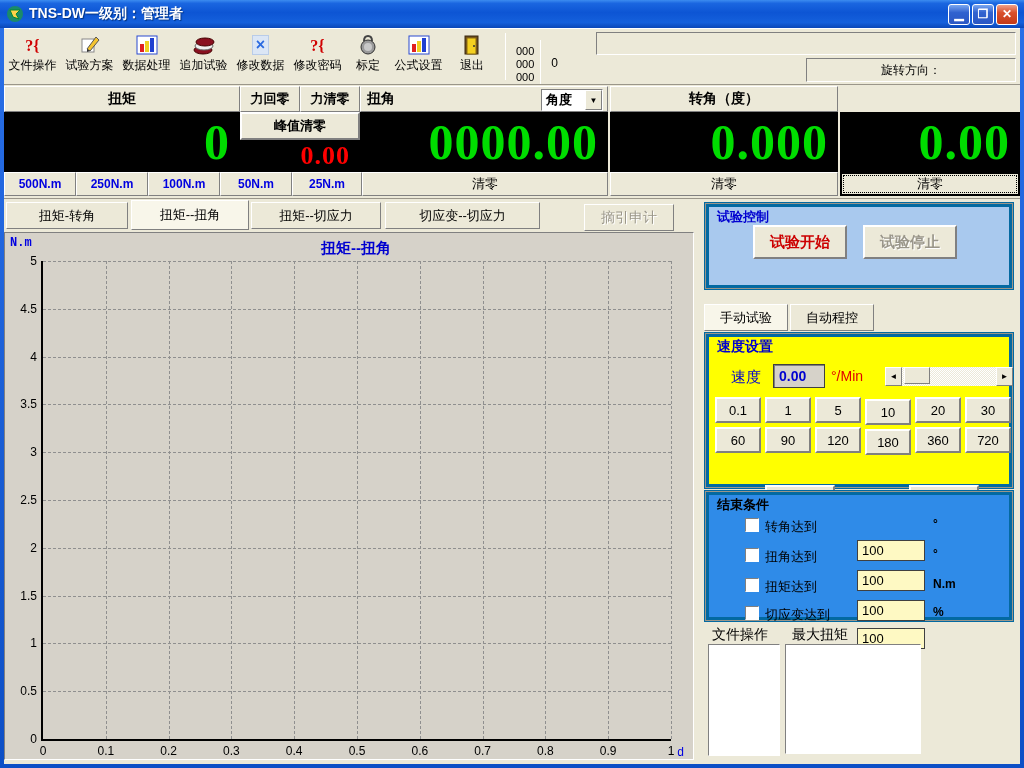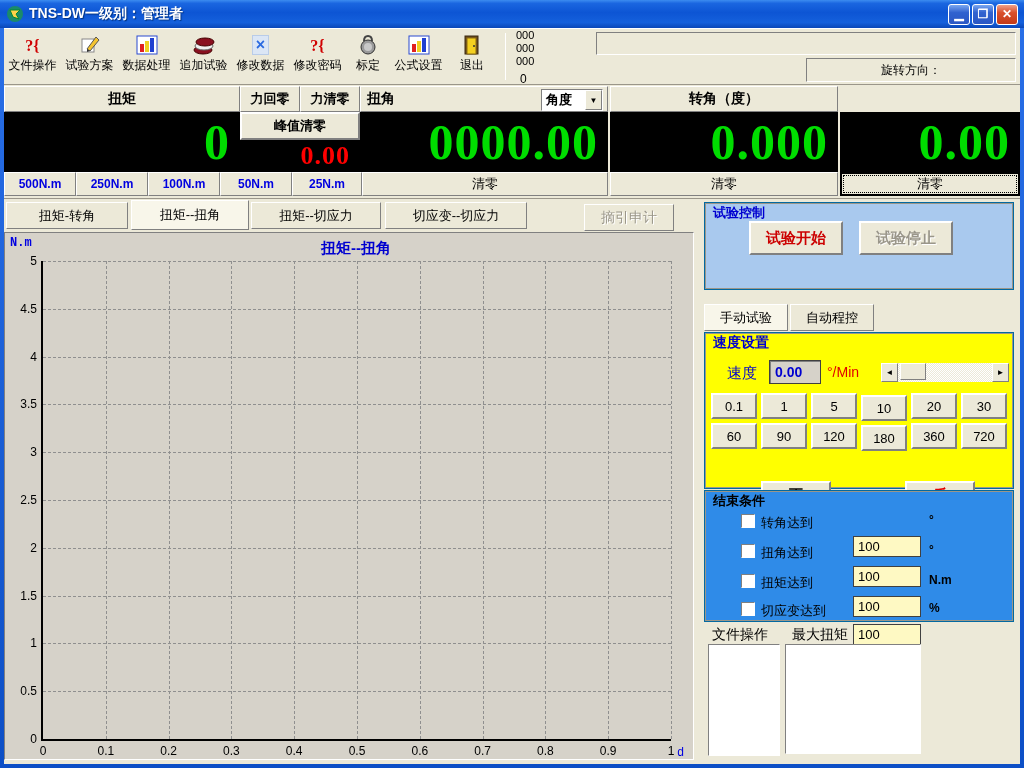--- a/index.html
+++ b/index.html
@@ -21,21 +21,21 @@
   .raised { border-top:1px solid #fff; border-left:1px solid #fff; border-bottom:1px solid #808080; border-right:1px solid #808080; }
   .sunken { border-top:1px solid #808080; border-left:1px solid #808080; border-bottom:1px solid #fff; border-right:1px solid #fff; }
   
   #toolbar { position:absolute; left:0; top:0; width:1016px; height:57px; border-top:1px solid #fff; border-bottom:1px solid #9a968a; display:flex; }
   .tb-item { width:57px; height:52px; margin-top:2px; display:flex; flex-direction:column; align-items:center; justify-content:flex-start; cursor:pointer; }
   .tb-item .ic { height:24px; display:flex; align-items:flex-end; justify-content:center; }
   .tb-item .lb { font-size:12px; color:#000; margin-top:2px; white-space:nowrap; }
   .qbrace { color:#d00000; font-weight:bold; font-size:16px; font-family:"Liberation Serif",serif; }
   .bluex { color:#2a6ae0; font-weight:bold; font-size:16px; background:#dbe6f5; padding:0 3px; border:1px solid #b9cce8; }
   #tb-sep1 { width:1px; background:#9a968a; margin:4px 4px 4px 8px; border-right:1px solid #fff; }
-  #tb-counters { display:flex; align-items:flex-start;flex-direction:column; }
+  #tb-counters { display:flex; align-items:flex-end; }
   #counter-col { font-size:11px; text-align:right; line-height:13px; padding:0 6px; }
   #counter-sep { width:1px; background:#9a968a; border-right:1px solid #fff; height:44px; margin-top:4px; }
   #counter-val { font-size:12px; padding:0 12px 14px 10px; }
   #status-wrap { position:absolute; left:592px; top:2px; width:420px; height:52px; }
   #status-top { position:absolute; left:0; top:1px; width:420px; height:23px; background:#ECE9D8; }
   .stat-cell { position:absolute; top:27px; height:24px; background:#ECE9D8; font-size:12px; display:flex; align-items:center; justify-content:center; }
   
   #displays { position:absolute; left:0; top:58px; width:1016px; height:110px; background:#ECE9D8; }
   .hdr { position:absolute; top:0; height:26px; background:#ECE9D8; font-weight:bold; font-size:14px; display:flex; align-items:center; justify-content:center; }
   .hdr-btn { position:absolute; top:0; height:26px; background:#ECE9D8; font-weight:bold; font-size:13px; display:flex; align-items:center; justify-content:center; cursor:pointer; }
@@ -53,21 +53,21 @@
   #chartbox { position:absolute; left:0; top:204px; width:690px; height:528px; background:#D6D2C9; }
   #chart-unit { position:absolute; left:5px; top:3px; color:#0000e0; font-weight:bold; font-size:12px; font-family:"Liberation Mono",monospace; }
   #chart-title { position:absolute; left:36px; top:6px; width:630px; text-align:center; color:#0000d0; font-weight:bold; font-size:15px; }
   #plot { position:absolute; left:36px; top:28px; width:630px; height:480px; border-left:2px solid #000; border-bottom:2px solid #000; }
   .gl-h { position:absolute; left:0; width:100%; border-top:1px dashed #8f8f8f; }
   .gl-v { position:absolute; top:0; height:100%; border-left:1px dashed #8f8f8f; }
   .ytick { position:absolute; right:100%; margin-right:6px; transform:translateY(-7px); font-size:12px; color:#000; white-space:nowrap; }
   .xtick { position:absolute; top:100%; margin-top:5px; transform:translateX(-50%); font-size:12px; color:#000; }
   #xlabel-d { position:absolute; left:672px; top:513px; color:#0000e0; font-size:12px; font-family:"Liberation Mono",monospace; }
   
-  .groupbox { position:absolute; border:1px solid #0369a1; outline:1px solid #9a968a; outline-offset:-2px; }
+  .groupbox { position:absolute; border:5px solid #0369a1; outline:1px solid #9a968a; outline-offset:-2px; }
   #ctrl-group { left:700px; top:174px; width:310px; height:88px; background:#A9C9EE; }
   .grp-label { position:absolute; left:8px; top:1px; font-weight:bold; font-size:13px; }
   #ctrl-group .grp-label { color:#0000d0; }
   .push { background:#ECE9D8; border-top:2px solid #fff; border-left:2px solid #fff; border-bottom:2px solid #808080; border-right:2px solid #808080; display:flex; align-items:center; justify-content:center; cursor:pointer; }
   #btn-start { position:absolute; left:44px; top:18px; width:94px; height:34px; color:#cc0000; font-weight:bold; font-size:15px; }
   #btn-stop { position:absolute; left:154px; top:18px; width:94px; height:34px; color:#9a968a; text-shadow:1px 1px 0 #fff; font-weight:bold; font-size:15px; }
   .tab2 { position:absolute; top:276px; height:27px; background:#ECE9D8; font-size:13px; display:flex; align-items:center; justify-content:center; cursor:pointer; }
   #speed-group { left:700px; top:304px; width:310px; height:157px; background:#FFFF00; }
   #speed-group .grp-label { color:#0000d0; font-size:14px; }
   #speed-label { position:absolute; left:22px; top:31px; color:#0000d0; font-size:15px; }
@@ -240,21 +240,21 @@
       <div class="clr-btn raised" style="left:358px;width:246px">清零</div>
       <div class="clr-btn raised" style="left:606px;width:228px">清零</div>
       <div class="clr-btn focused" style="left:836px;width:180px">清零</div>
     </div>
 
     <div class="hline" style="left:0;top:170px;width:1016px;height:1px"></div>
 
     <div class="tab raised" style="left:2px;width:122px">扭矩-转角</div>
     <div class="tab raised active" style="left:127px;width:118px">扭矩--扭角</div>
     <div class="tab raised" style="left:247px;width:130px">扭矩--切应力</div>
-    <div class="tab raised" style="left:381px;width:142px">切应变--切应力</div>
+    <div class="tab raised" style="left:381px;width:155px">切应变--切应力</div>
     <div id="ext-btn" class="raised">摘引申计</div>
 
     <div id="chartbox" class="sunken">
       <span id="chart-unit">N.m</span>
       <div id="chart-title">扭矩--扭角</div>
       <div id="plot">
           <span class="ytick" style="top: 100%;">0</span>
           <div class="gl-h" style="top: 90%;"></div>
           <span class="ytick" style="top: 90%;">0.5</span>
           <div class="gl-h" style="top: 80%;"></div>

